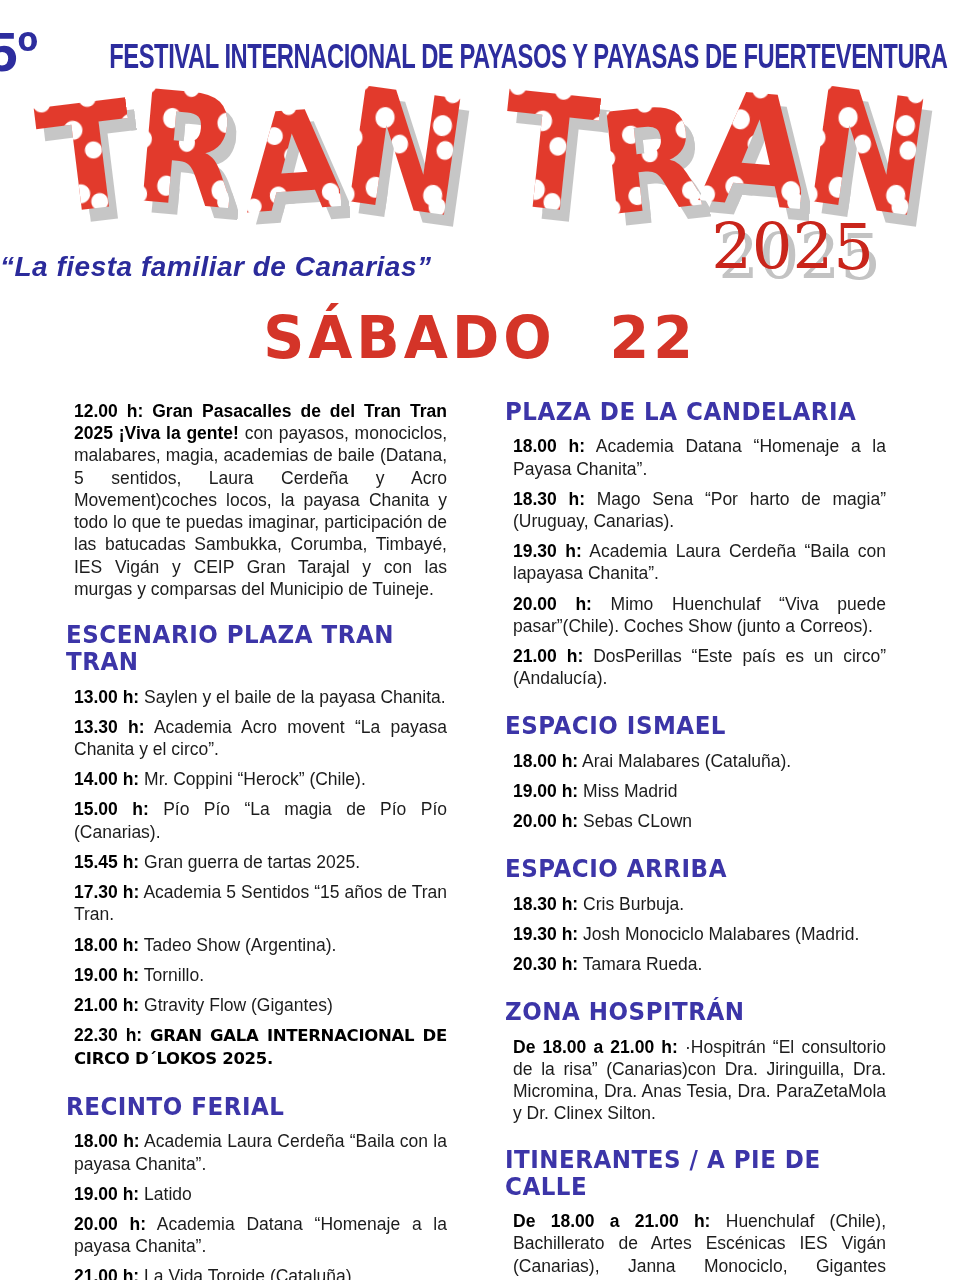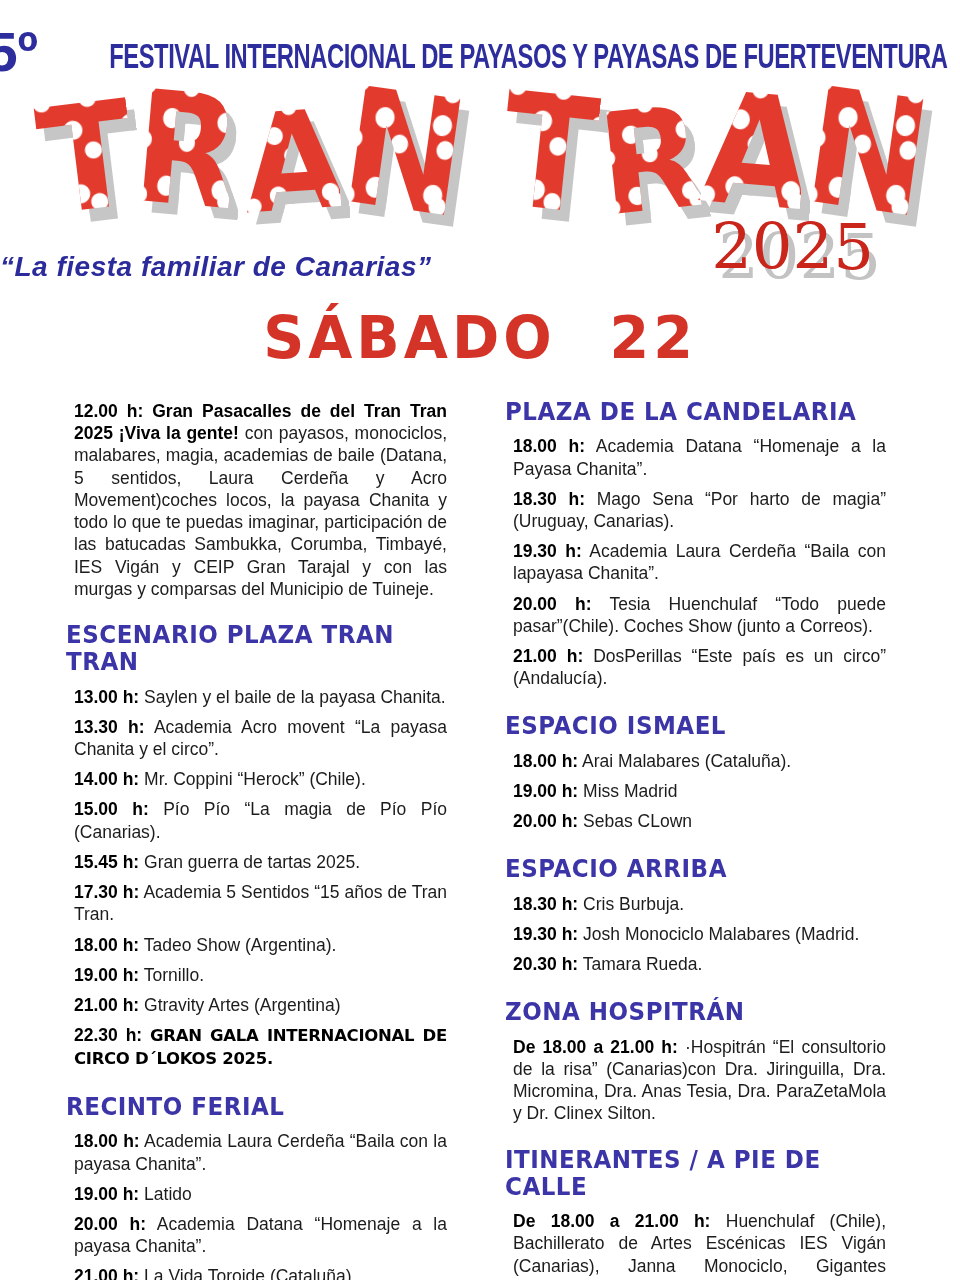--- a/index.html
+++ b/index.html
@@ -143,21 +143,21 @@
               <div class="item-holder">
   <p class="event"><b class="time">17.30 h:</b>   <span class="txt">Academia 5 Sentidos “15 años de Tran Tran.</span></p>
 </div>
               <div class="item-holder">
   <p class="event"><b class="time">18.00 h:</b>   <span class="txt">Tadeo Show (Argentina).</span></p>
 </div>
               <div class="item-holder">
   <p class="event"><b class="time">19.00 h:</b>   <span class="txt">Tornillo.</span></p>
 </div>
               <div class="item-holder">
-  <p class="event"><b class="time">21.00 h:</b>   <span class="txt">Gtravity Artes (Argentina)</span></p>
+  <p class="event"><b class="time">21.00 h:</b>   <span class="txt">Gtravity Flow (Gigantes)</span></p>
 </div>
               <div class="item-holder">
   <p class="event"><b class="time">22.30 h:</b>  <span class="comic">GRAN GALA INTERNACIONAL DE CIRCO D´LOKOS 2025.</span> </p>
 </div>
             </div>
   </section>
 </div>
         <div class="item-holder">
   <section class="sec">
     <h2 class="sec-heading">RECINTO FERIAL</h2>
@@ -196,21 +196,21 @@
               <div class="item-holder">
   <p class="event"><b class="time">18.00 h:</b>   <span class="txt">Academia Datana “Homenaje a la Payasa Chanita”.</span></p>
 </div>
               <div class="item-holder">
   <p class="event"><b class="time">18.30 h:</b>   <span class="txt">Mago Sena “Por harto de magia” (Uruguay, Canarias).</span></p>
 </div>
               <div class="item-holder">
   <p class="event"><b class="time">19.30 h:</b>   <span class="txt">Academia Laura Cerdeña “Baila con lapayasa Chanita”.</span></p>
 </div>
               <div class="item-holder">
-  <p class="event"><b class="time">20.00 h:</b>   <span class="txt">Tesia Huenchulaf “Todo puede pasar”(Chile). Coches Show (junto a Correos).</span></p>
+  <p class="event"><b class="time">20.00 h:</b>   <span class="txt">Mimo Huenchulaf “Viva puede pasar”(Chile). Coches Show (junto a Correos).</span></p>
 </div>
               <div class="item-holder">
   <p class="event"><b class="time">21.00 h:</b>   <span class="txt">DosPerillas “Este país es un circo” (Andalucía).</span></p>
 </div>
             </div>
   </section>
 </div>
         <div class="item-holder">
   <section class="sec">
     <h2 class="sec-heading">ESPACIO ISMAEL</h2>

